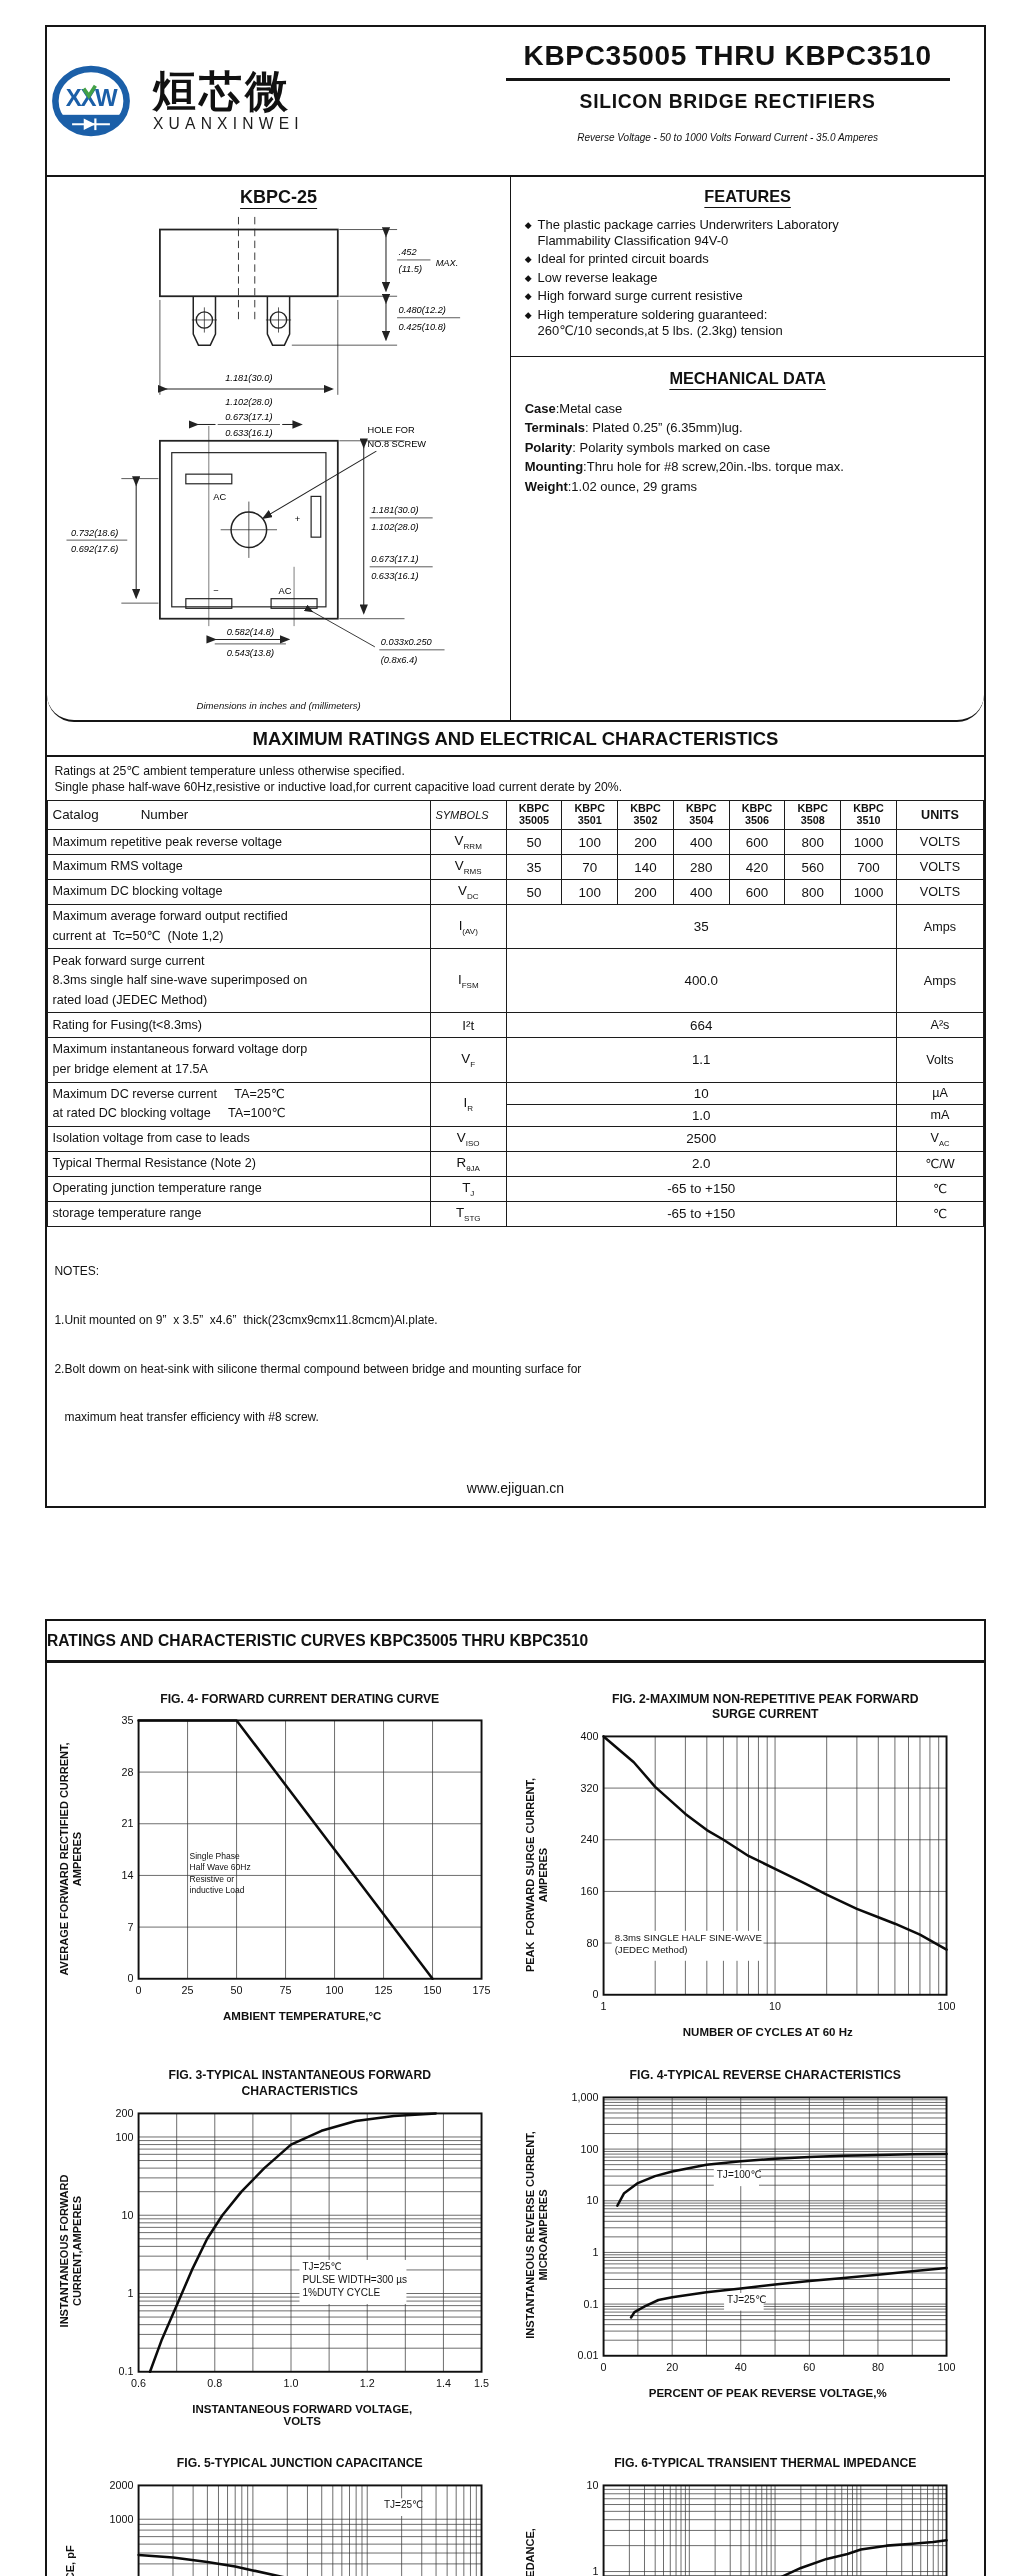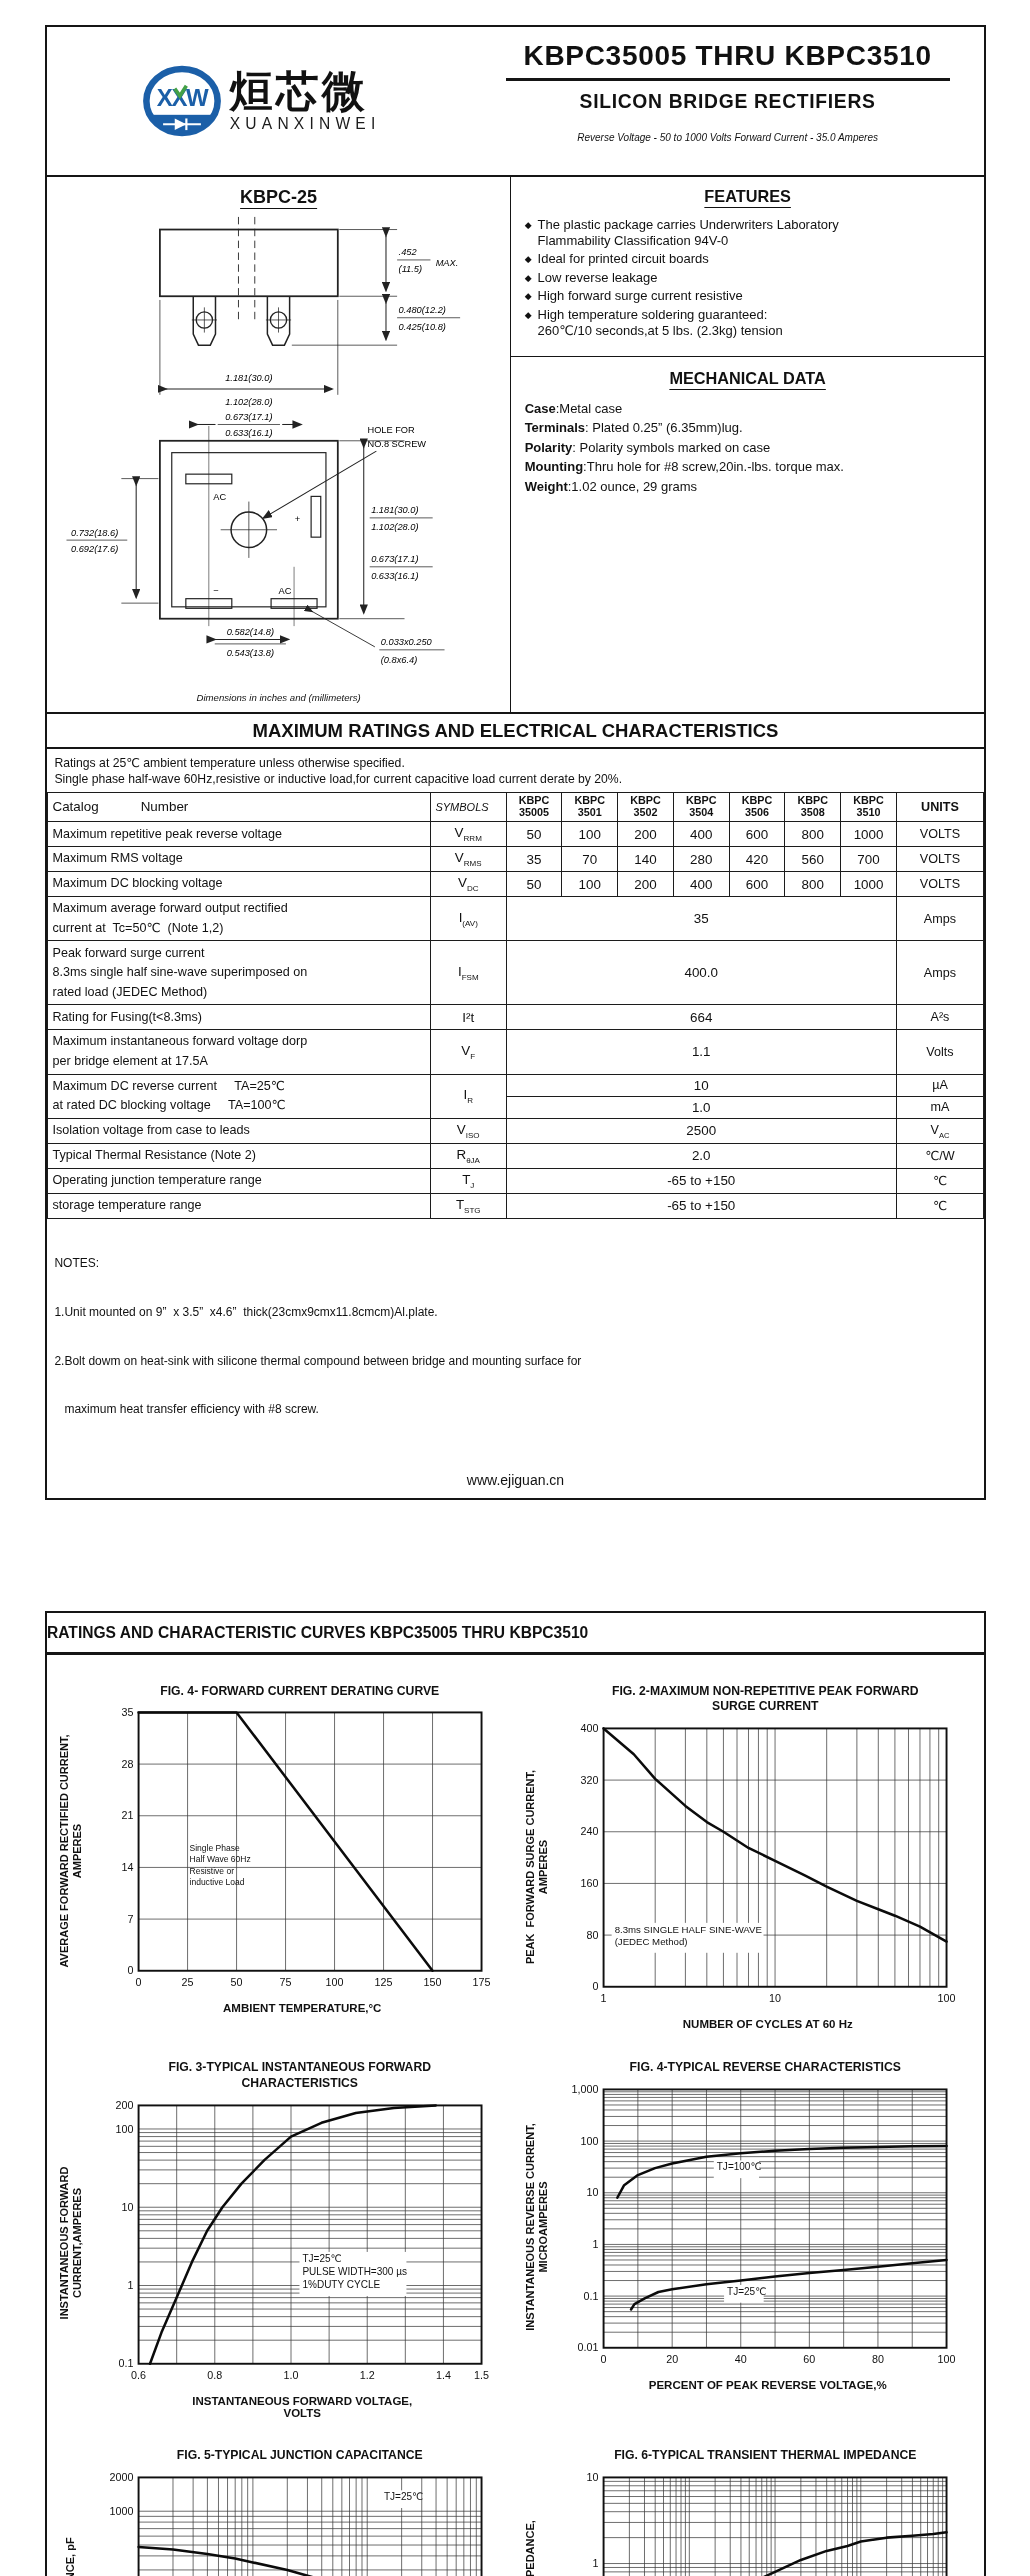--- a/index.html
+++ b/index.html
@@ -1,33 +1,33 @@
 <!DOCTYPE html>
 <html style="font-size:12px"><head>
 <meta charset="utf-8">
 <style>
   html,body{margin:0;padding:0;background:#ffffff;}
   body{width:1031px;font-family:"Liberation Sans","DejaVu Sans",sans-serif;color:#111;}
   .page{margin:0 45px;border:2.2px solid #151515;background:#fff;}
   .p1{margin-top:25px;}
   
   .hdr{display:flex;border-bottom:2.2px solid #151515;min-height:148px;}
-  .logo-cell{width:46%;display:flex;align-items:center;justify-content:center;gap:4px;padding:7.4px 0;}
+  .logo-cell{width:46%;display:flex;align-items:center;gap:18px;padding:7.4px 0;}
   .logo-text .cn{font-size:43px;font-weight:bold;letter-spacing:3px;line-height:1.05;}
   .logo-text .en{font-size:15.6px;letter-spacing:5.2px;color:#1c1c1c;margin-top:1.5px;}
   .title-cell{width:54%;text-align:center;padding:13.4px 7.4px 6px;}
   .pn{font-size:28px;font-weight:bold;letter-spacing:0.7px;}
   .title-rule{height:2.2px;background:#151515;margin:6px 27px 10.4px;}
   .st{font-size:19.3px;font-weight:bold;letter-spacing:0.7px;}
   .tg{font-size:10px;font-style:italic;margin-top:19.3px;}
   
-  .mid{display:flex;border-bottom:2.2px solid #151515;}
+  .mid{display:flex;border-bottom:2.2px solid #151515;border-radius:27px;}
   .pkg-col{width:49%;border-right:1.5px solid #151515;padding:10.4px 4.5px 3px;text-align:center;}
   .pkg-name{font-size:18px;font-weight:bold;text-decoration:underline;text-underline-offset:4.5px;margin-bottom:3px;}
-  .pkg-cap{font-size:9.6px;font-style:italic;margin:11px 0 6px;}
+  .pkg-cap{font-size:9.6px;font-style:italic;margin:19px 0 6px;}
   .spec-col{width:51%;display:flex;flex-direction:column;}
   .features{border-bottom:1.5px solid #151515;padding:10.4px 13.4px 15px;}
   .mech{padding:12px 13.4px 13.4px;flex:1;}
   .box-title{text-align:center;font-size:16.3px;font-weight:bold;text-decoration:underline;text-underline-offset:4.5px;margin-bottom:10.4px;}
   .feat-item{display:flex;gap:6px;font-size:13px;line-height:1.25;margin:2.2px 0;}
   .feat-bullet{font-size:9px;line-height:1.8;flex:none;}
   .feat-text{white-space:pre-line;}
   .mech-line{font-size:13px;line-height:1.5;}
   .mech-line b{font-weight:bold;}
   

